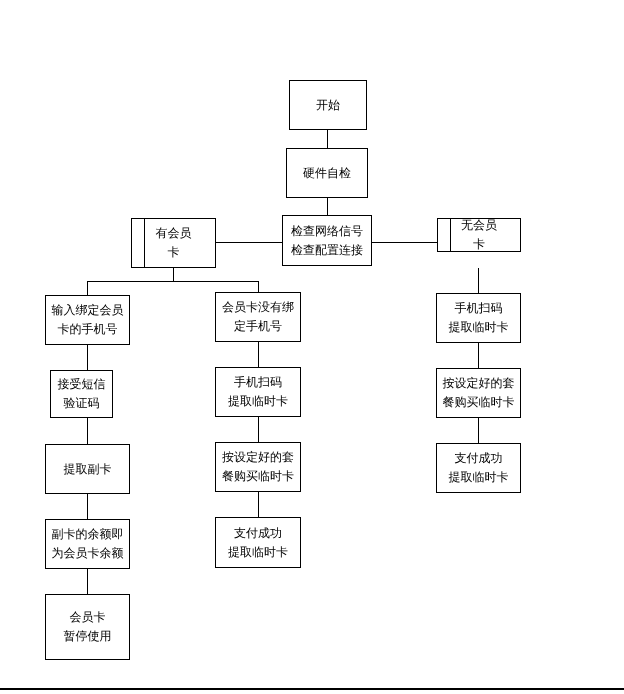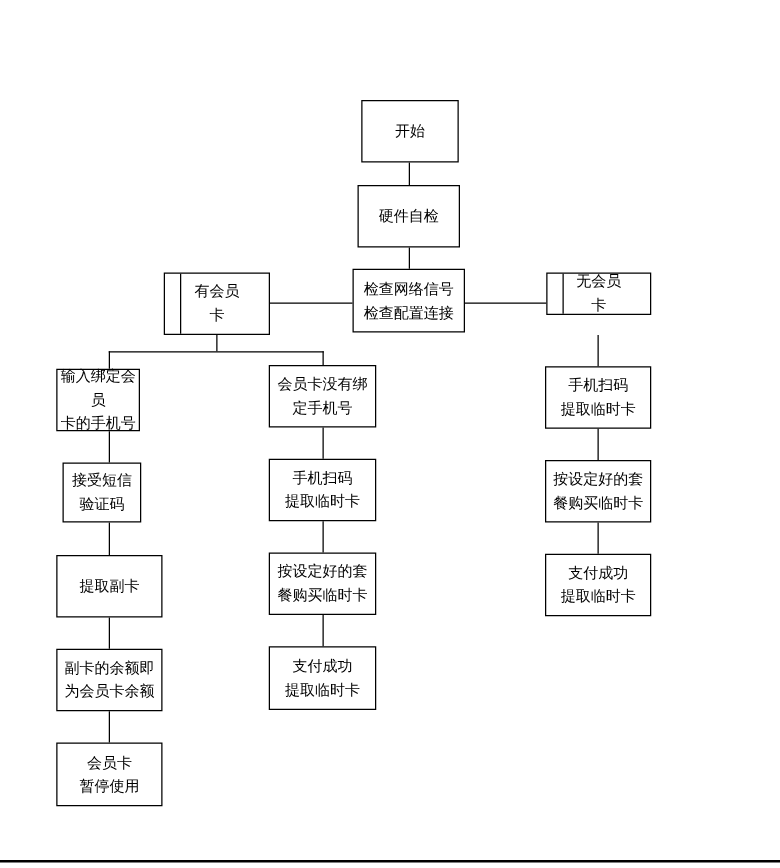--- a/index.html
+++ b/index.html
@@ -78,40 +78,40 @@
     <span class="label">有会员
 卡</span>
   </div>
 
   <div class="node" style="left:437px;top:218px;width:84px;height:34px">
     <span class="inner-v"></span>
     <span class="label">无会员
 卡</span>
   </div>
 
-  <div class="node" style="left:45px;top:295px;width:67px;height:50px">
+  <div class="node" style="left:45px;top:295px;width:85px;height:50px">
     <span class="label">输入绑定会员
 卡的手机号</span>
   </div>
 
   <div class="node" style="left:50px;top:370px;width:63px;height:48px">
     <span class="label">接受短信
 验证码</span>
   </div>
 
   <div class="node" style="left:45px;top:444px;width:85px;height:50px">
     <span class="label">提取副卡</span>
   </div>
 
   <div class="node" style="left:45px;top:519px;width:85px;height:50px">
     <span class="label">副卡的余额即
 为会员卡余额</span>
   </div>
 
-  <div class="node" style="left:45px;top:594px;width:85px;height:51px">
+  <div class="node" style="left:45px;top:594px;width:85px;height:66px">
     <span class="label">会员卡
 暂停使用</span>
   </div>
 
   <div class="node" style="left:215px;top:292px;width:86px;height:50px">
     <span class="label">会员卡没有绑
 定手机号</span>
   </div>
 
   <div class="node" style="left:215px;top:367px;width:86px;height:50px">

